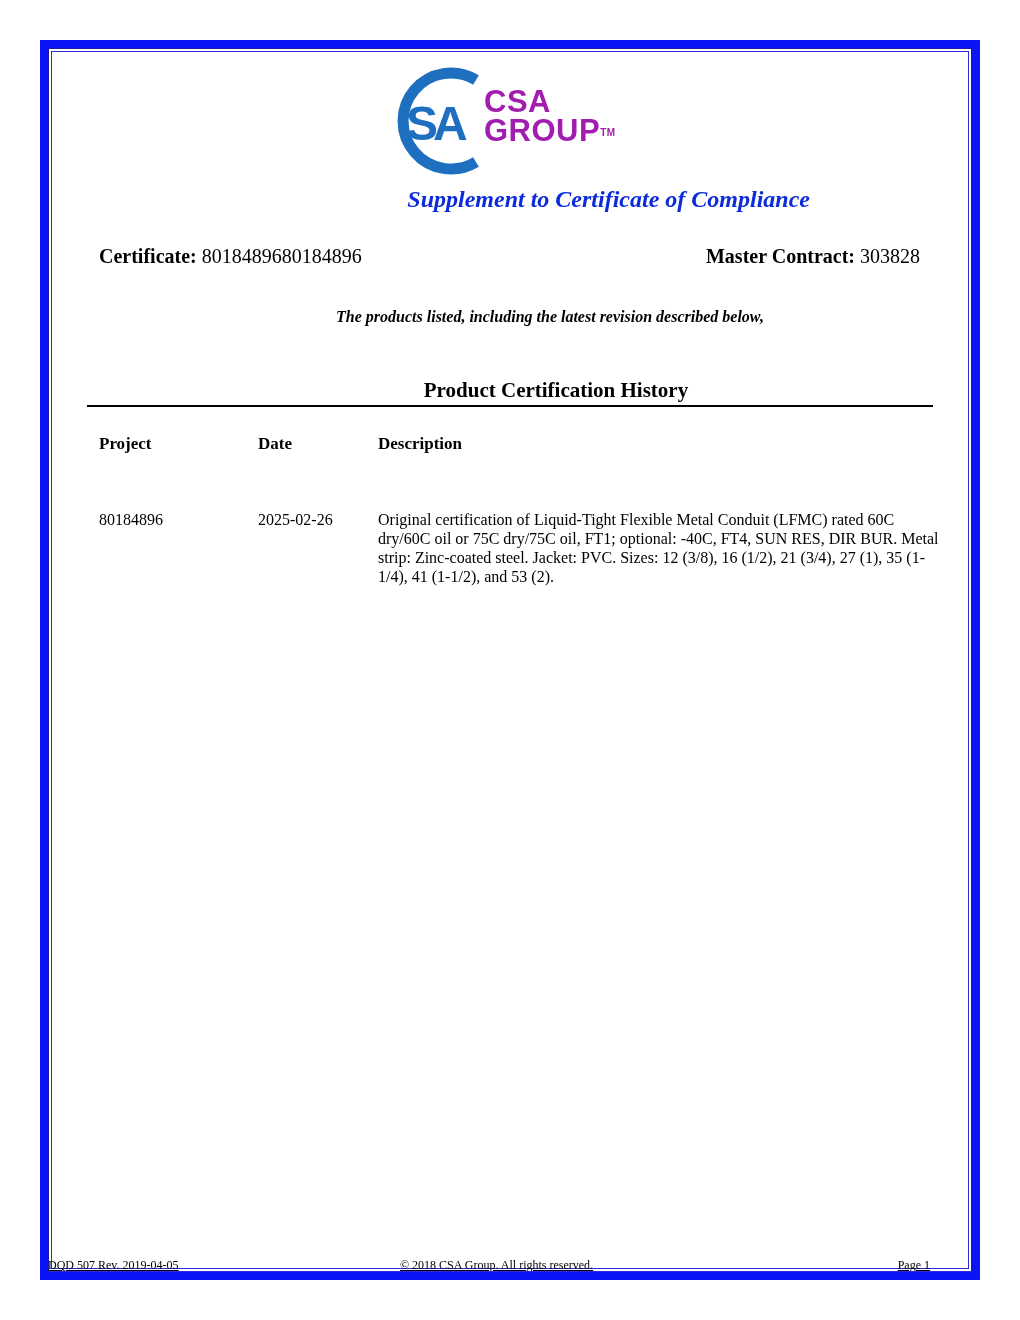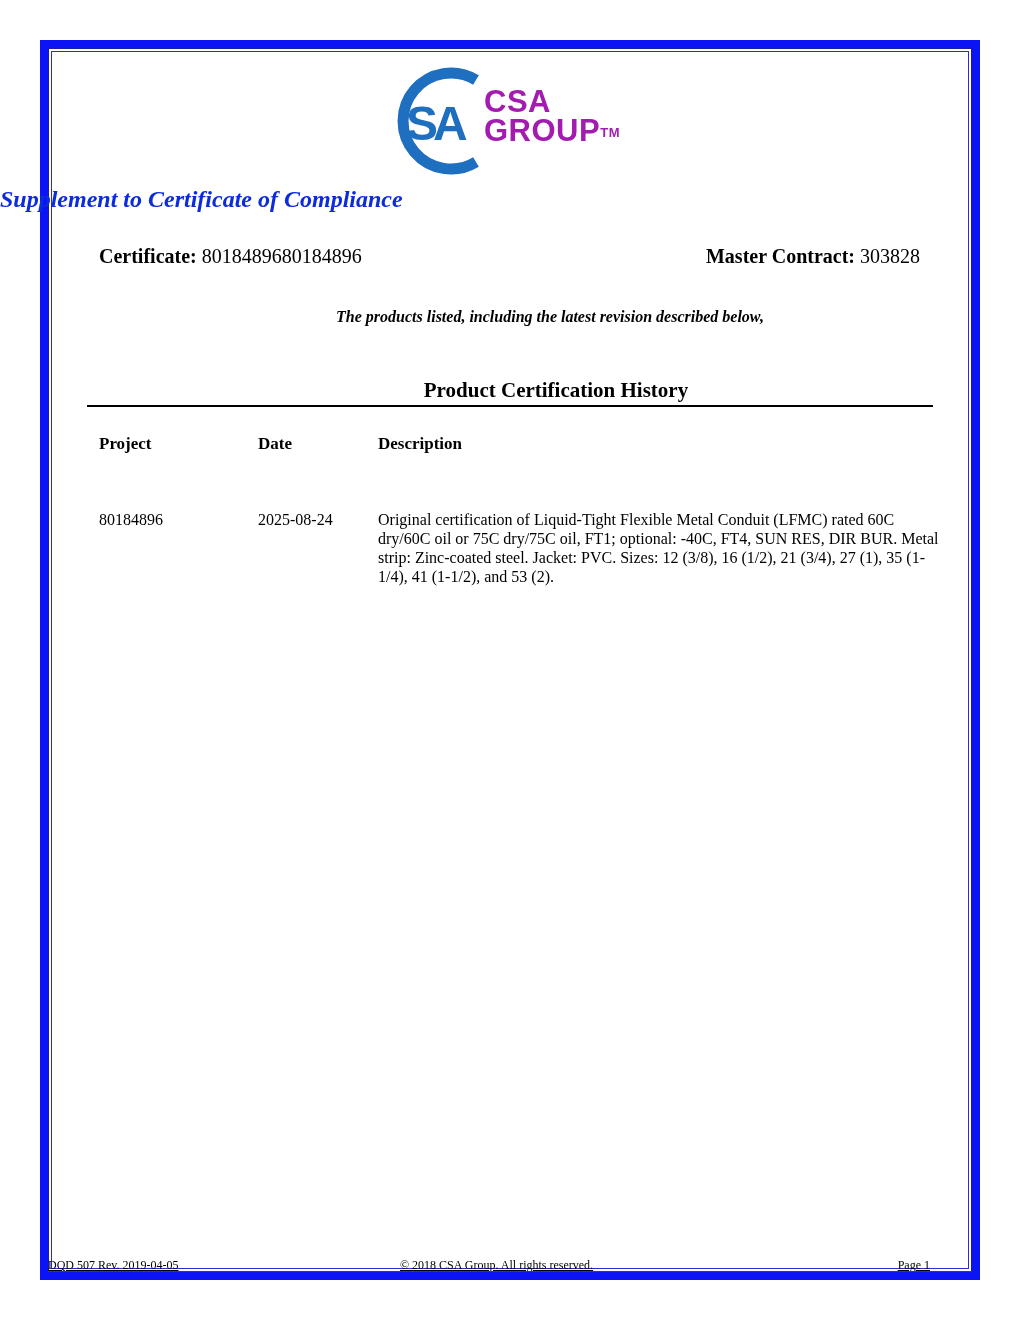--- a/index.html
+++ b/index.html
@@ -3,23 +3,23 @@
 <meta charset="utf-8">
 <style>
   html, body { margin: 0; padding: 0; background: #ffffff; }
   body { width: 1020px; height: 1320px; position: relative; font-family: "Liberation Serif", serif; color: #000; }
   .frame-outer { position: absolute; left: 40px; top: 40px; width: 940px; height: 1240px; background: #0a14f5; }
   .frame-inner { position: absolute; left: 48px; top: 48px; width: 924px; height: 1224px; background: #fff; border: 1px solid #1a1aa0; box-sizing: border-box; }
   .frame-inner2 { position: absolute; left: 51px; top: 51px; width: 918px; height: 1218px; border: 1px solid #2b2bd8; box-sizing: border-box; }
 
   .logo { position: absolute; left: 388px; top: 66px; width: 250px; height: 110px; }
   .logo-text { position: absolute; left: 484px; top: 87px; font-family: "Liberation Sans", sans-serif; font-weight: bold; color: #a21caf; font-size: 31px; line-height: 29px; letter-spacing: 0.5px; }
-  .tm { font-size: 13px; vertical-align: top; position: relative; top: 2px; }
+  .tm { font-size: 10px; vertical-align: top; position: relative; top: 2px; }
 
-  .doc-title { position: absolute; left: 0; width: 810px; top: 186px; text-align: left; color: #0c2bdc; font-style: italic; font-weight: bold; font-size: 24px; }
+  .doc-title { position: absolute; left: 0; width: 810px; top: 186px; text-align: right; color: #0c2bdc; font-style: italic; font-weight: bold; font-size: 24px; }
   .cert-line { position: absolute; top: 245px; font-size: 20px; }
   .cert-left { left: 99px; }
   .cert-right { right: 100px; }
   .b { font-weight: bold; }
 
   .statement { position: absolute; left: 0; width: 1020px; top: 306px; text-align: center; font-style: italic; font-weight: bold; font-size: 16px; line-height: 21px; margin-left: 40px; }
 
   .section-title { position: absolute; left: 0; width: 1020px; top: 378px; text-align: center; font-weight: bold; font-size: 21px; padding-left: 46px; }
   .rule { position: absolute; left: 87px; width: 846px; top: 405px; height: 0; border-top: 2px solid #000; }
 
@@ -70,19 +70,19 @@
 </div>
 
 <div class="section-title">Product Certification History</div>
 <div class="rule"></div>
 
 <div class="th c1">Project</div>
 <div class="th c2">Date</div>
 <div class="th c3">Description</div>
 
 <div class="td c1">80184896</div>
-<div class="td c2">2025-08-24</div>
+<div class="td c2">2025-02-26</div>
 <div class="td c3">Original certification of Liquid-Tight Flexible Metal Conduit (LFMC) rated 60C dry/60C oil or 75C dry/75C oil, FT1; optional: -40C, FT4, SUN RES, DIR BUR. Metal strip: Zinc-coated steel. Jacket: PVC. Sizes: 12 (3/8), 16 (1/2), 21 (3/4), 27 (1), 35 (1-1/4), 41 (1-1/2), and 53 (2).</div>
 
 <div class="footer f-left">DQD 507 Rev. 2019-04-05</div>
 <div class="footer f-center">© 2018 CSA Group.  All rights reserved.</div>
 <div class="footer f-right">Page 1</div>
 <div class="footer-line"></div>
 
 </body></html>

